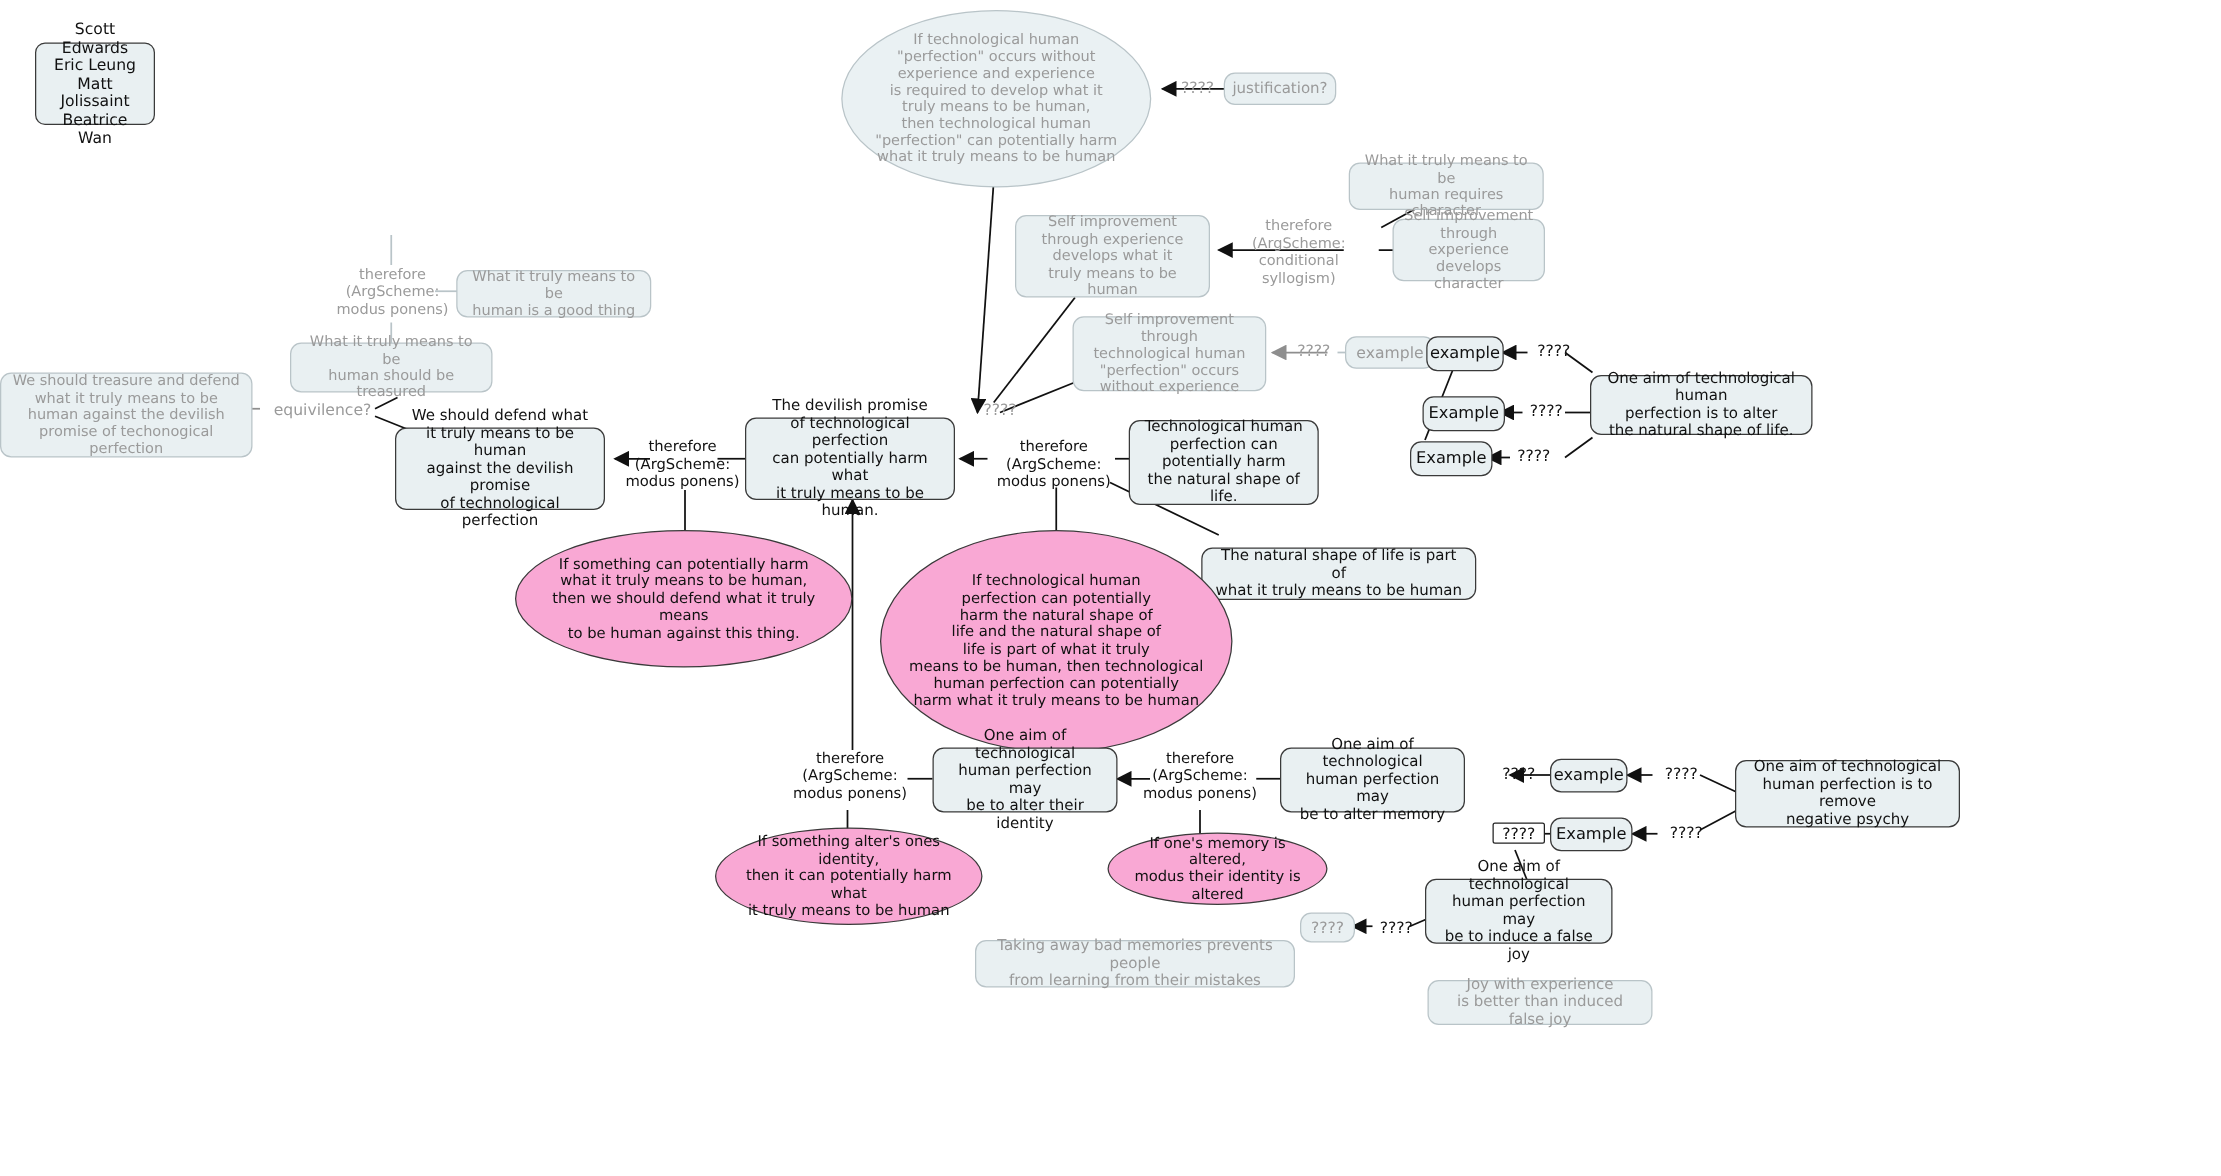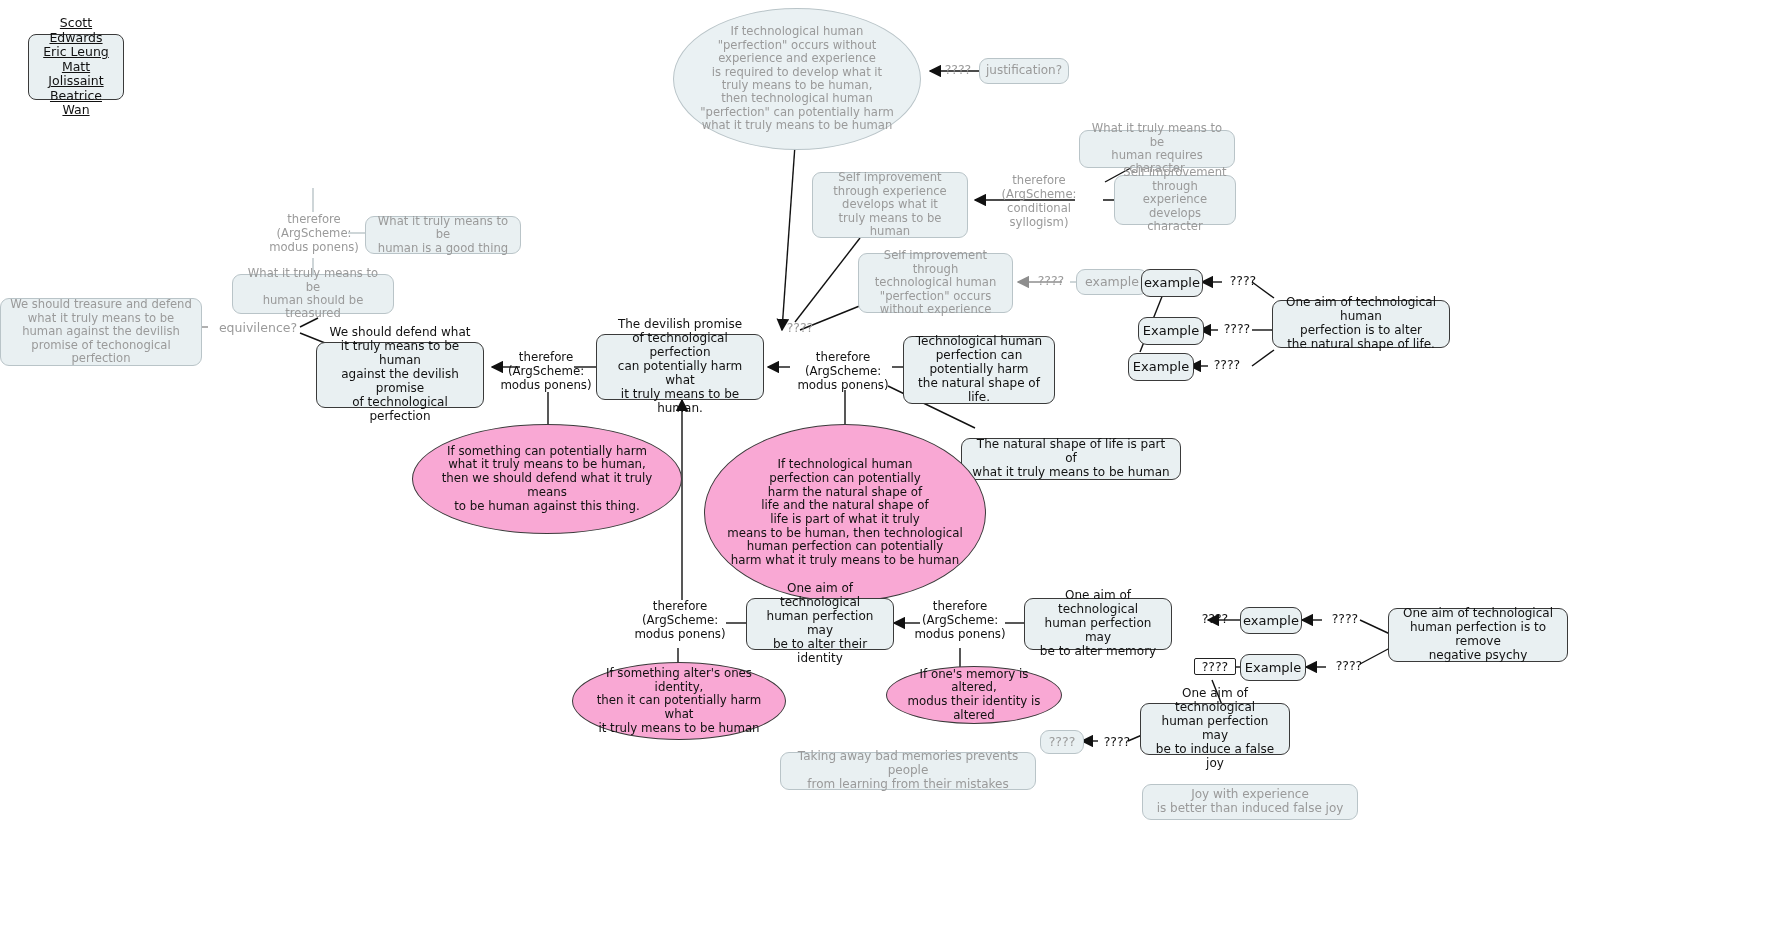--- a/index.html
+++ b/index.html
@@ -16,21 +16,21 @@
     background:#e9f0f2;border:1.4px solid #3a3a3a;border-radius:9px;
     color:#111;line-height:1.16;padding:5px 8px;
   }
   .node.faded{
     background:#e9f0f2;border-color:#b9c4c8;color:#9a9a9a;
   }
   .node.ellipse{
     border-radius:50%;background:#f9a8d4;border:1.3px solid #3a3a3a;
   }
   .node.ellipse.faded{border-color:#b9c4c8;color:#9a9a9a;background:#eaf1f3;}
-  .node.authors{border-radius:8px;border-width:1.6px;text-decoration:underline;}
+  .node.authors{border-radius:8px;border-width:1.6px;}
 
   .lbl{
     position:absolute;color:#111;text-align:center;line-height:1.2;
     background:transparent;white-space:pre;
   }
   .lbl.faded{color:#9a9a9a;}
   .lbl.qbox{border:1.3px solid #222;border-radius:2px;padding:0 2px;background:#fff;}
 </style>
 </head>
 <body>
@@ -313,18 +313,18 @@
   </div>
   <div class="lbl" style="left:1096px;top:734px;width:42px;font-size:12.5px;">????</div>
   <div class="node faded" style="left:1040px;top:730px;width:44px;height:24px;font-size:12.5px;">
     <span>????</span>
   </div>
 
   <div class="node faded" style="left:780px;top:752px;width:256px;height:38px;font-size:12px;white-space:pre-line;">
     <span>Taking away bad memories prevents people
 from learning from their mistakes</span>
   </div>
-  <div class="node faded" style="left:1142px;top:784px;width:216px;height:36px;font-size:12px;white-space:pre-line;">
+  <div class="node faded" style="left:1142px;top:784px;width:180px;height:36px;font-size:12px;white-space:pre-line;">
     <span>Joy with experience
 is better than induced false joy</span>
   </div>
 
 </div>
 
 </body></html>

